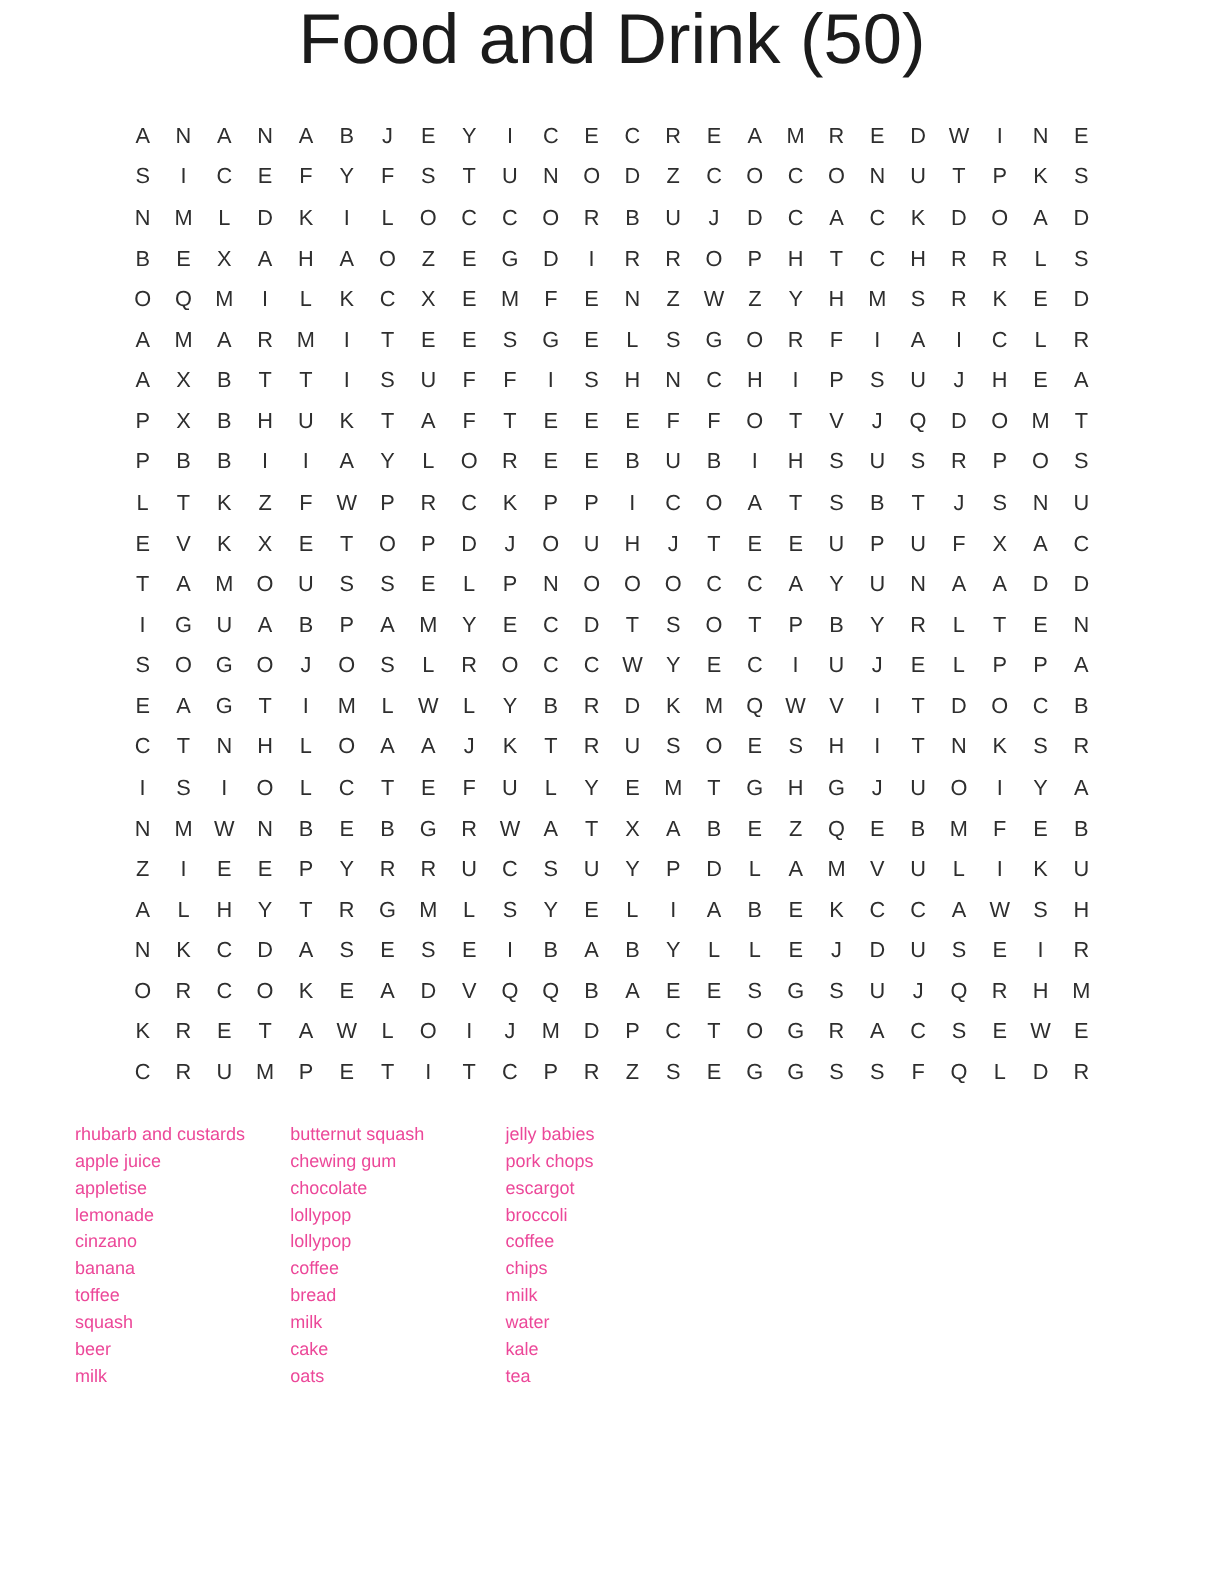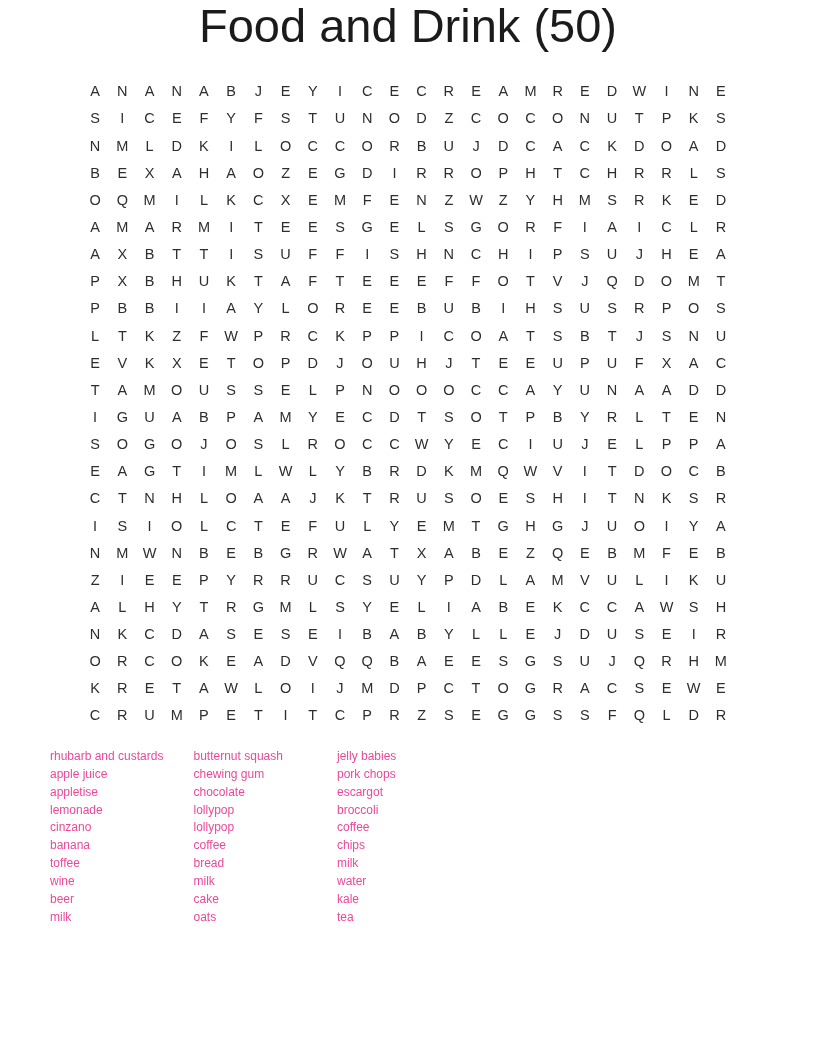--- a/index.html
+++ b/index.html
@@ -644,21 +644,21 @@
     </div>
   <div class="words" id="words">
       <div class="word-col">
         <div class="word-item">rhubarb and custards</div>
         <div class="word-item">apple juice</div>
         <div class="word-item">appletise</div>
         <div class="word-item">lemonade</div>
         <div class="word-item">cinzano</div>
         <div class="word-item">banana</div>
         <div class="word-item">toffee</div>
-        <div class="word-item">wine</div>
+        <div class="word-item">squash</div>
         <div class="word-item">beer</div>
         <div class="word-item">milk</div>
       </div>
       <div class="word-col">
         <div class="word-item">butternut squash</div>
         <div class="word-item">chewing gum</div>
         <div class="word-item">chocolate</div>
         <div class="word-item">lollypop</div>
         <div class="word-item">lollypop</div>
         <div class="word-item">coffee</div>

